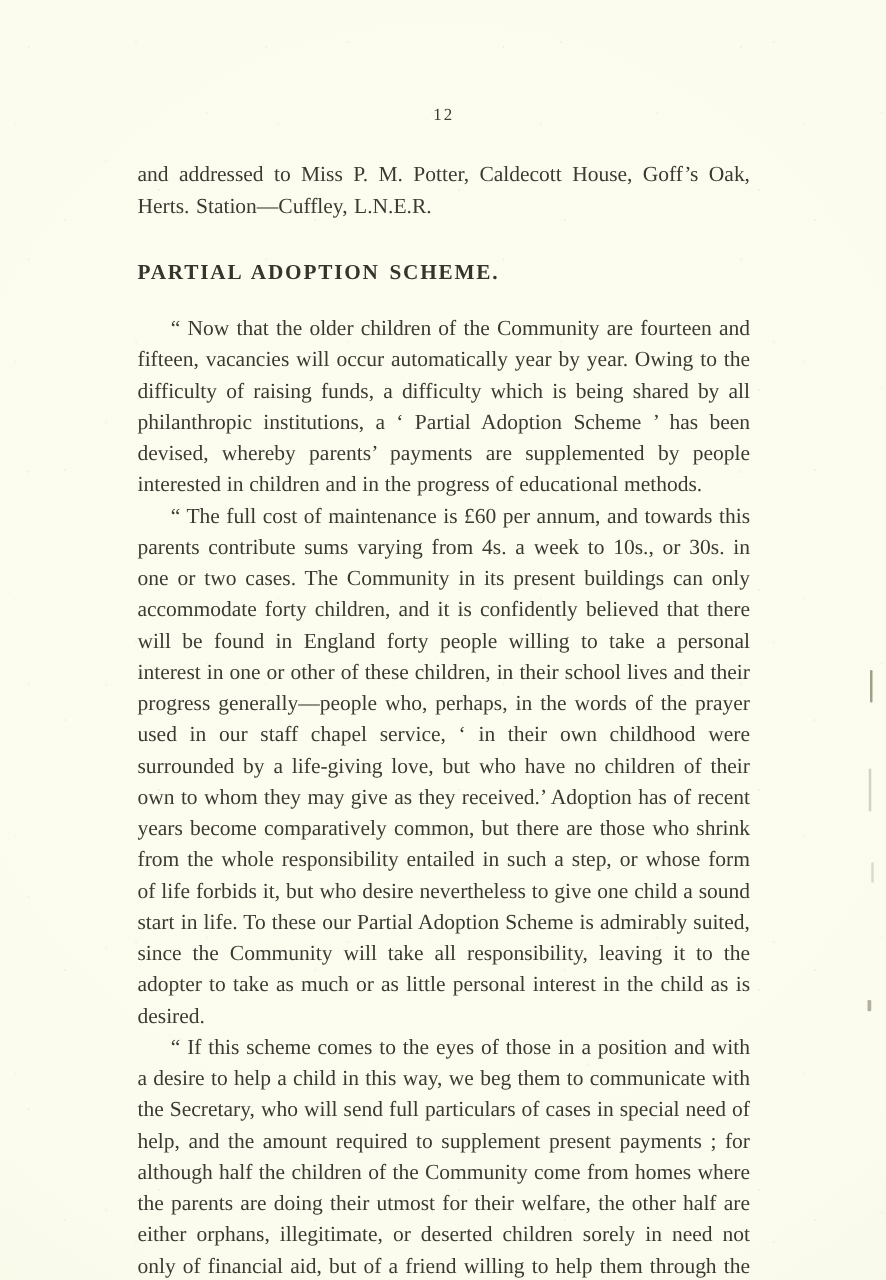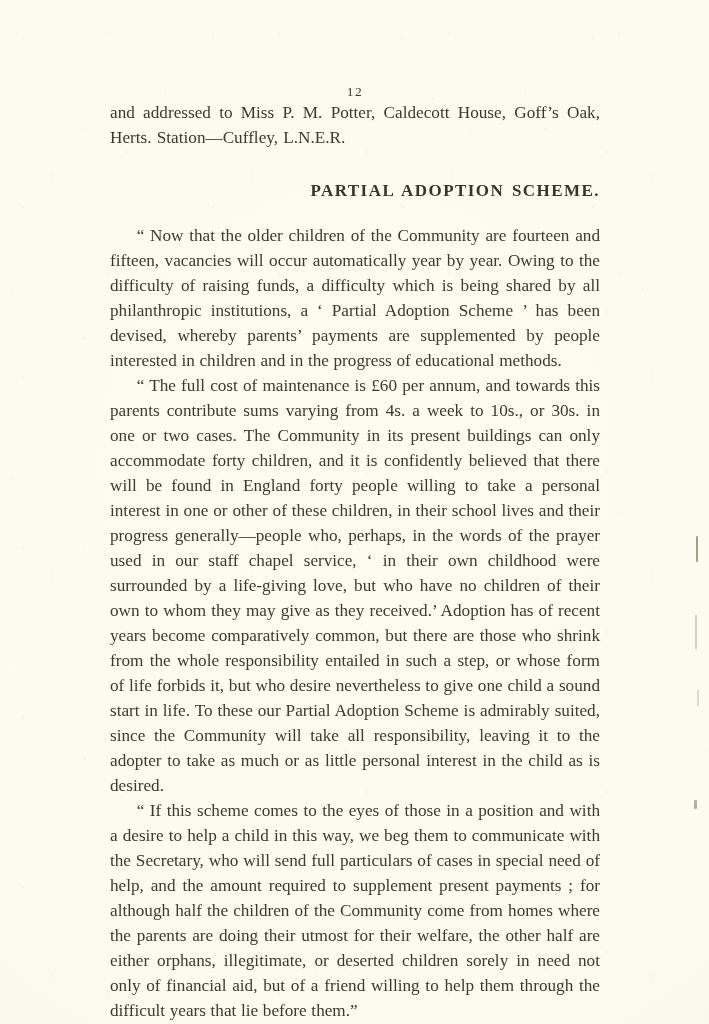--- a/index.html
+++ b/index.html
@@ -71,30 +71,31 @@
 
   .folio {
     text-align: center;
     font-size: 13.5px;
     letter-spacing: 0.12em;
     margin-top: 84px;
     color: #3b3b33;
   }
 
   .addr {
+    margin-top: 27px;
     font-size: 17.2px;
     line-height: 1.47;
     text-align: justify;
     text-align-last: left;
     word-spacing: 0.055em;
   }
 
   .section-title {
     margin-top: 30px;
-    text-align: right;
+    text-align: left;
     font-size: 17px;
     letter-spacing: 0.085em;
     word-spacing: 0.12em;
     color: #35352d;
   }
 
   .body-copy {
     margin-top: 22px;
     font-size: 17.2px;
     line-height: 1.455;

